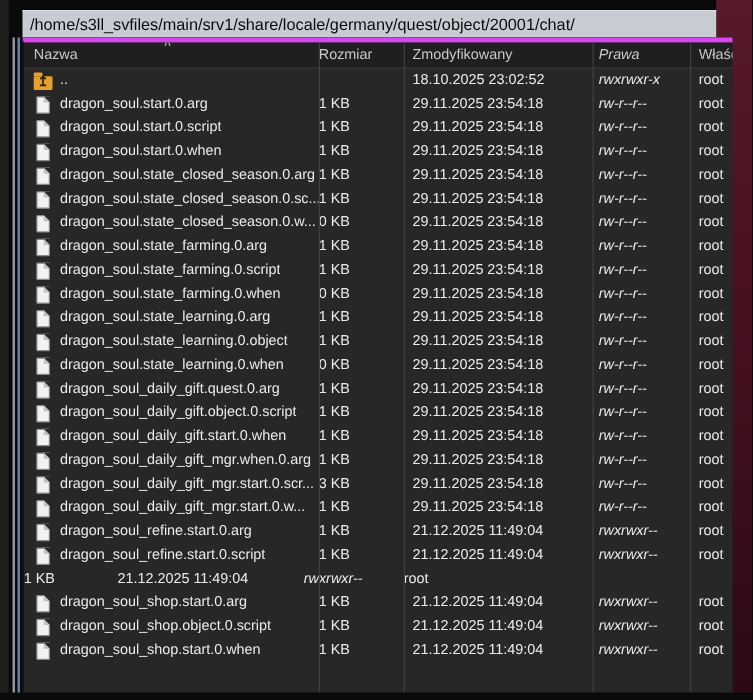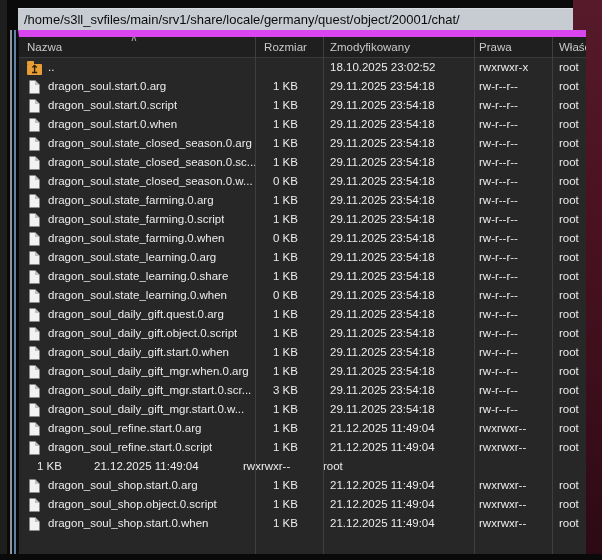--- a/index.html
+++ b/index.html
@@ -21,39 +21,39 @@
   
   .pathbar{
     position:absolute;left:18px;top:8px;width:555px;height:22px;
     background:#c7ccd3;border-top:1px solid #d8dce2;
     color:#0c0c0c;font-size:13px;line-height:21px;
     padding-left:6px;white-space:nowrap;overflow:hidden;
   }
   
   .panel{
     position:absolute;left:18px;top:30px;width:568px;height:524px;
-    background:#272727;border-top:7px solid #d946ef;border-left:1px solid #0e0e0e;
+    background:#272727;border-top:4px solid #d946ef;border-left:1px solid #0e0e0e;
     overflow:hidden;
   }
   .colsep{position:absolute;top:0;bottom:0;width:1px;background:#3f3f3f;pointer-events:none;}
   .sep-1{left:236px}.sep-2{left:304px}.sep-3{left:455px}.sep-4{left:533px}
   .hdr{
     position:relative;display:flex;height:21px;background:#1f1f1f;
     border-bottom:1px solid #3a3a3a;color:#c9c9c9;font-size:11.5px;line-height:21px;
   }
   .hdr .cell{white-space:nowrap;overflow:hidden;}
   .sort-caret{
     position:absolute;left:108px;top:-4px;width:14px;text-align:center;
     color:#b0b0b0;font-size:10px;line-height:10px;
   }
   .cell{flex:none;}
   .c-name{width:236px;padding-left:8px;display:flex;align-items:center;}
-  .c-size{width:68px;text-align:center;padding-right:7px;}
+  .c-size{width:68px;text-align:left;padding-right:7px;}
   .c-mod{width:151px;padding-left:7px;}
-  .c-perm{width:78px;padding-left:5px;}
+  .c-perm{width:78px;padding-left:5px;font-style:italic;}
   .c-own{width:39px;padding-left:7px;}
   .rows{position:relative;}
   .row{
     display:flex;height:19px;color:#ebebeb;font-size:11.5px;line-height:19px;
     cursor:default;
   }
   .row .nm{white-space:nowrap;overflow:hidden;padding-left:6px;}
   .row .cell{white-space:nowrap;overflow:hidden;}
   .icon{flex:none;width:15px;height:19px;display:flex;align-items:center;justify-content:center;position:relative;}
   .icon-file{
@@ -246,21 +246,21 @@
     <span class="cell c-mod">29.11.2025 23:54:18</span>
     <span class="cell c-perm">rw-r--r--</span>
     <span class="cell c-own">root</span>
   </div>
 
   <div class="row">
     <span class="cell c-name">
       <span class="icon">
               <span class="icon-file"></span>
             </span>
-      <span class="nm">dragon_soul.state_learning.0.share</span>
+      <span class="nm">dragon_soul.state_learning.0.object</span>
     </span>
     <span class="cell c-size">1 KB</span>
     <span class="cell c-mod">29.11.2025 23:54:18</span>
     <span class="cell c-perm">rw-r--r--</span>
     <span class="cell c-own">root</span>
   </div>
 
   <div class="row">
     <span class="cell c-name">
       <span class="icon">

